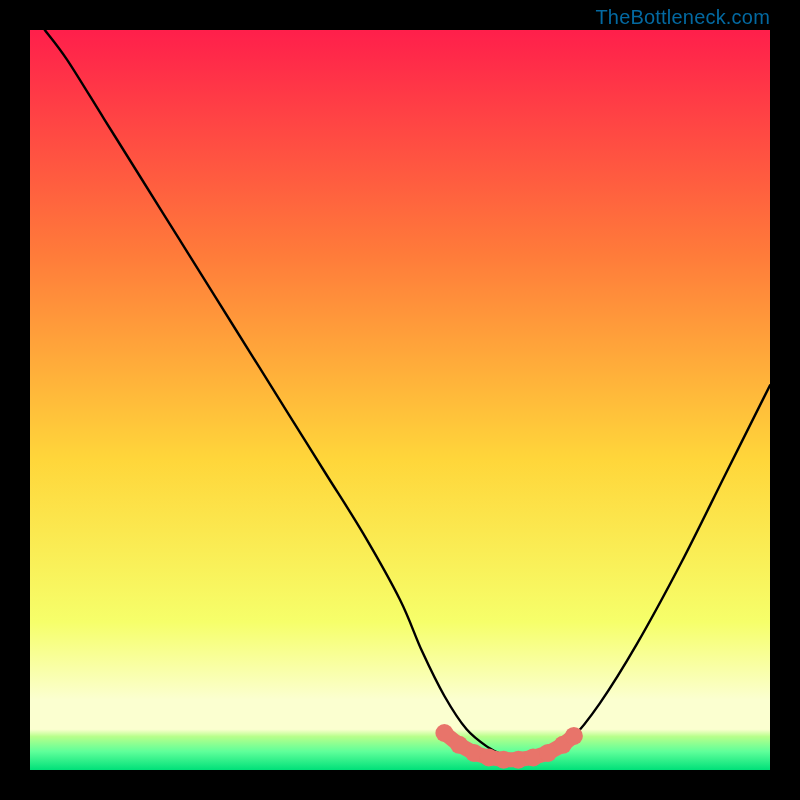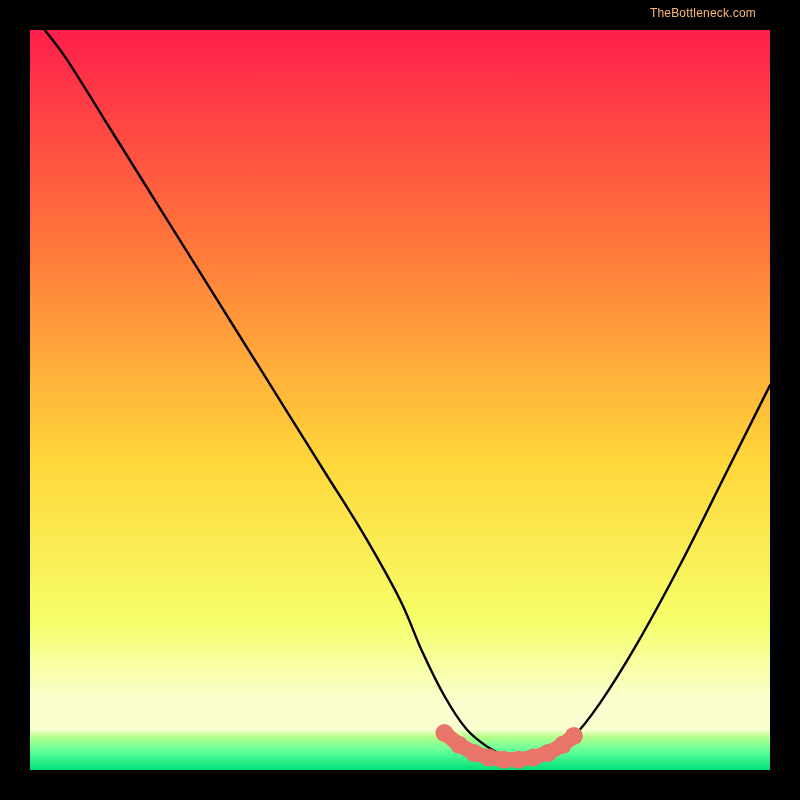--- a/index.html
+++ b/index.html
@@ -26,24 +26,24 @@
     height: 740px;
     overflow: hidden;
   }
   .gradient-bg {
     position: absolute;
     left: 0; top: 0; right: 0; bottom: 0;
   }
   .watermark {
     position: absolute;
     top: 6px;
-    right: 44px;
+    right: 30px;
     font-family: Arial, Helvetica, sans-serif;
-    font-size: 12px;
-    color: #fdba74;
+    font-size: 20px;
+    color: #0369a1;
     letter-spacing: 0.2px;
   }
   svg.curve {
     position: absolute;
     left: 0; top: 0;
     width: 740px;
     height: 740px;
     overflow: visible;
   }
 </style>

